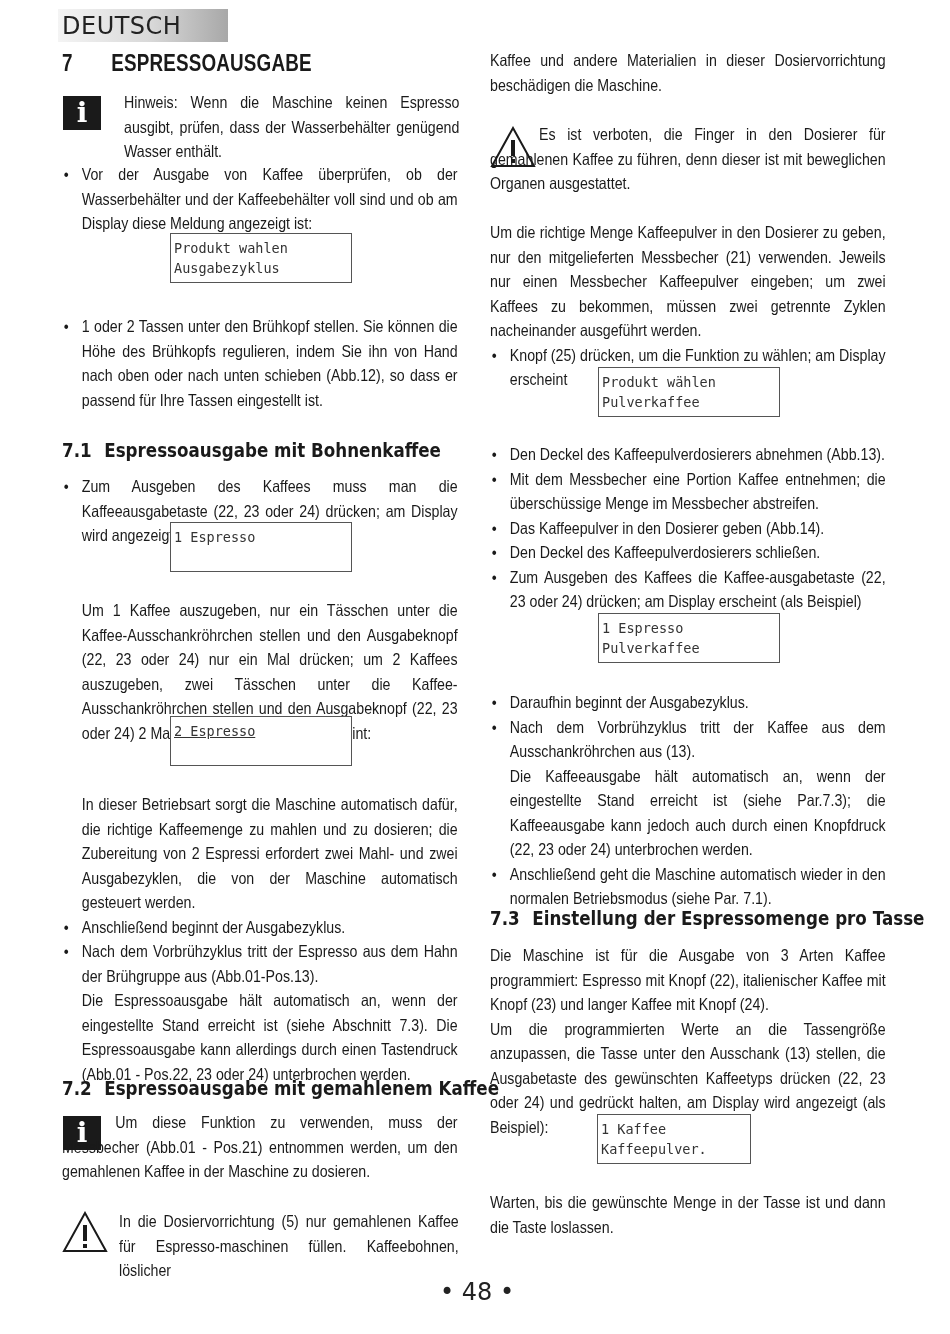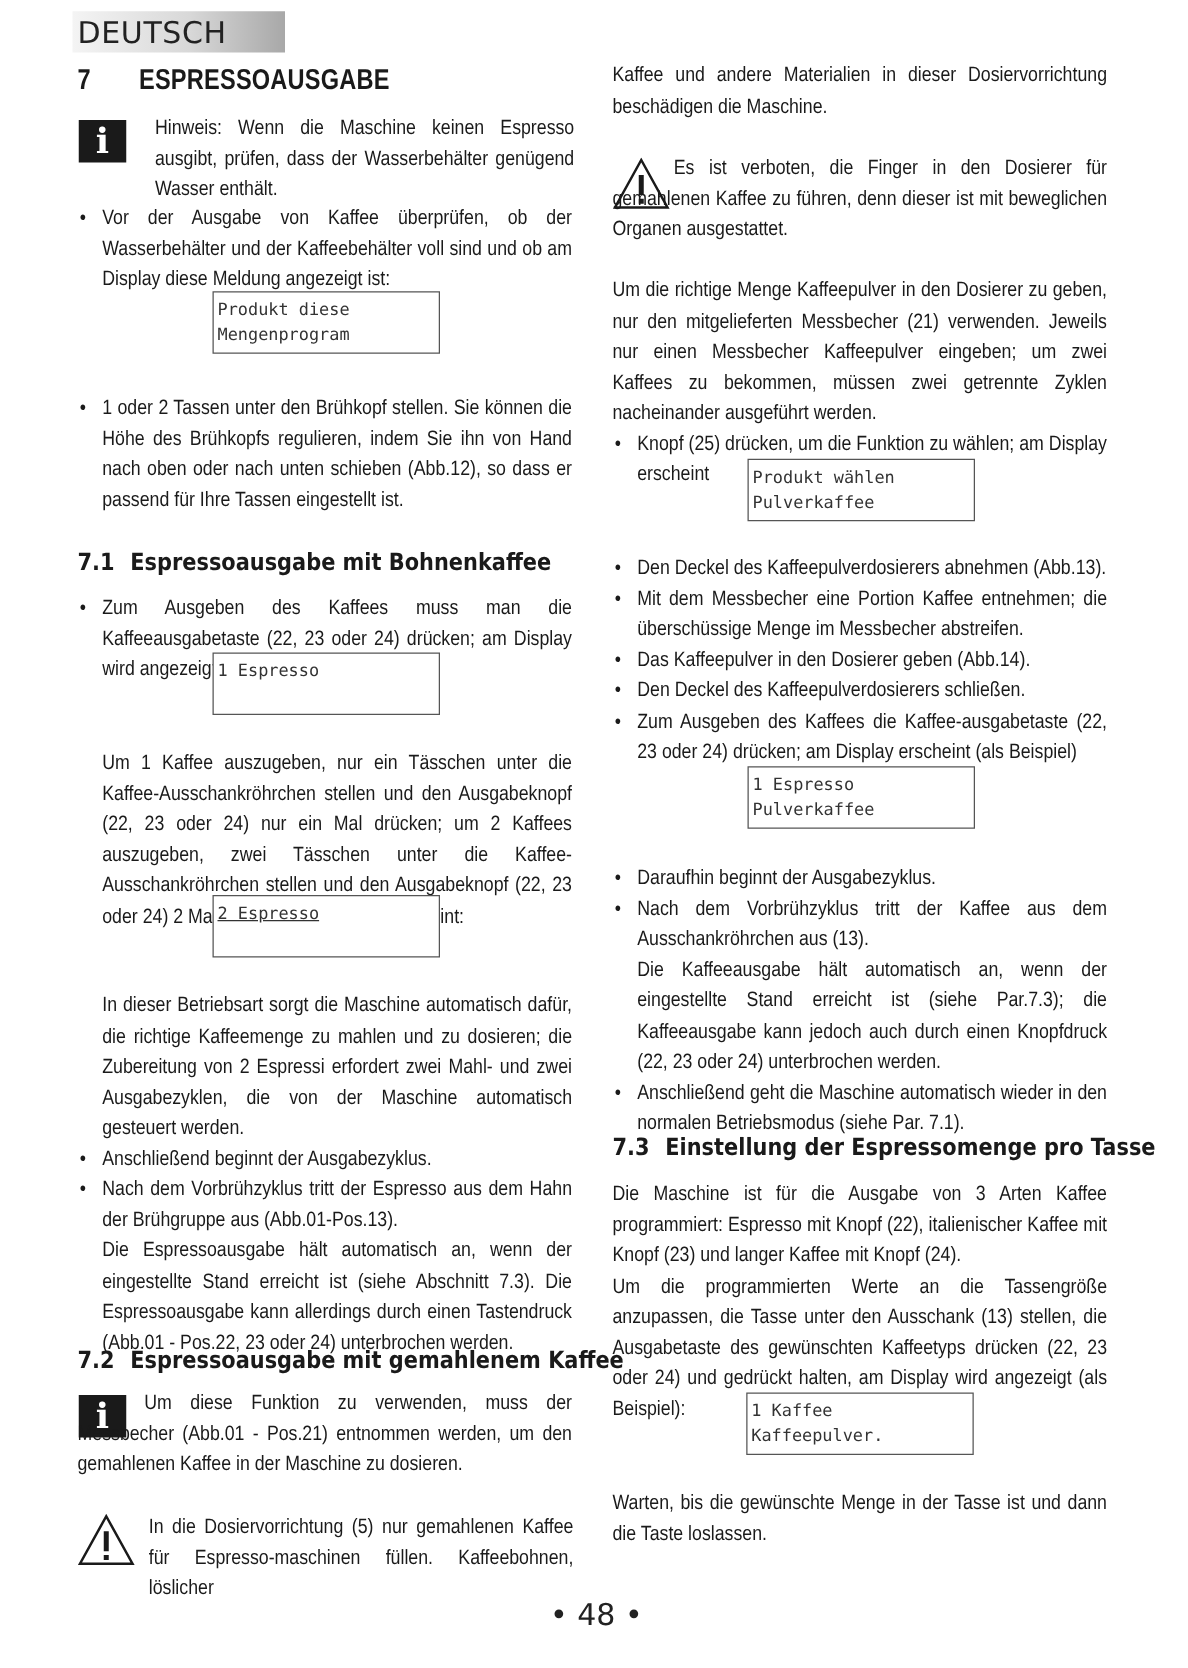--- a/index.html
+++ b/index.html
@@ -41,22 +41,22 @@
   <span class="num">7</span><span>ESPRESSOAUSGABE</span>
 </div>
 
 <div class="abs info-icon" style="left:63px; top:96px;">i</div>
 <div class="abs note" style="left:124px; top:90px; width:390px;">Hinweis: Wenn die Maschine keinen Espresso ausgibt, prüfen, dass der Wasserbehälter genügend Wasser enthält.</div>
 
 <div class="abs txt" style="left:62px; top:162px; width:460px;">
   <p class="bullet">Vor der Ausgabe von Kaffee überprüfen, ob der Wasserbehälter und der Kaffeebehälter voll sind und ob am Display diese Meldung angezeigt ist:</p>
 </div>
 <div class="abs lcd" style="left:170px; top:233px; width:182px; height:50px;">
-  <div>Produkt diese</div>
-  <div>Mengenprogram</div>
+  <div>Produkt wahlen</div>
+  <div>Ausgabezyklus</div>
 </div>
 
 <div class="abs txt" style="left:62px; top:314px; width:460px;">
   <p class="bullet">1 oder 2 Tassen unter den Brühkopf stellen. Sie können die Höhe des Brühkopfs regulieren, indem Sie ihn von Hand nach oben oder nach unten schieben (Abb.12), so dass er passend für Ihre Tassen eingestellt ist.</p>
 </div>
 
 <div class="abs h2" style="left:62px; top:439px;">
   <span class="num">7.1</span><span>Espressoausgabe mit Bohnenkaffee</span>
 </div>
 
@@ -135,21 +135,21 @@
 </div>
 
 <div class="abs h2" style="left:490px; top:907px;">
   <span class="num">7.3</span><span>Einstellung der Espressomenge pro Tasse</span>
 </div>
 
 <div class="abs txt" style="left:490px; top:943px; width:460px;">
   <p>Die Maschine ist für die Ausgabe von 3 Arten Kaffee programmiert: Espresso mit Knopf (22), italienischer Kaffee mit Knopf (23) und langer Kaffee mit Knopf (24).</p>
   <p>Um die programmierten Werte an die Tassengröße anzupassen, die Tasse unter den Ausschank (13) stellen, die Ausgabetaste des gewünschten Kaffeetyps drücken (22, 23 oder 24) und gedrückt halten, am Display wird angezeigt (als Beispiel):</p>
 </div>
-<div class="abs lcd" style="left:597px; top:1114px; width:182px; height:50px;">
+<div class="abs lcd" style="left:597px; top:1114px; width:154px; height:50px;">
   <div>1 Kaffee</div>
   <div>Kaffeepulver.</div>
 </div>
 
 <div class="abs txt" style="left:490px; top:1190px; width:460px;">
   <p>Warten, bis die gewünschte Menge in der Tasse ist und dann die Taste loslassen.</p>
 </div>
 
 <div class="abs page-num" style="left:440px; top:1278px;">• 48 •</div>
 

